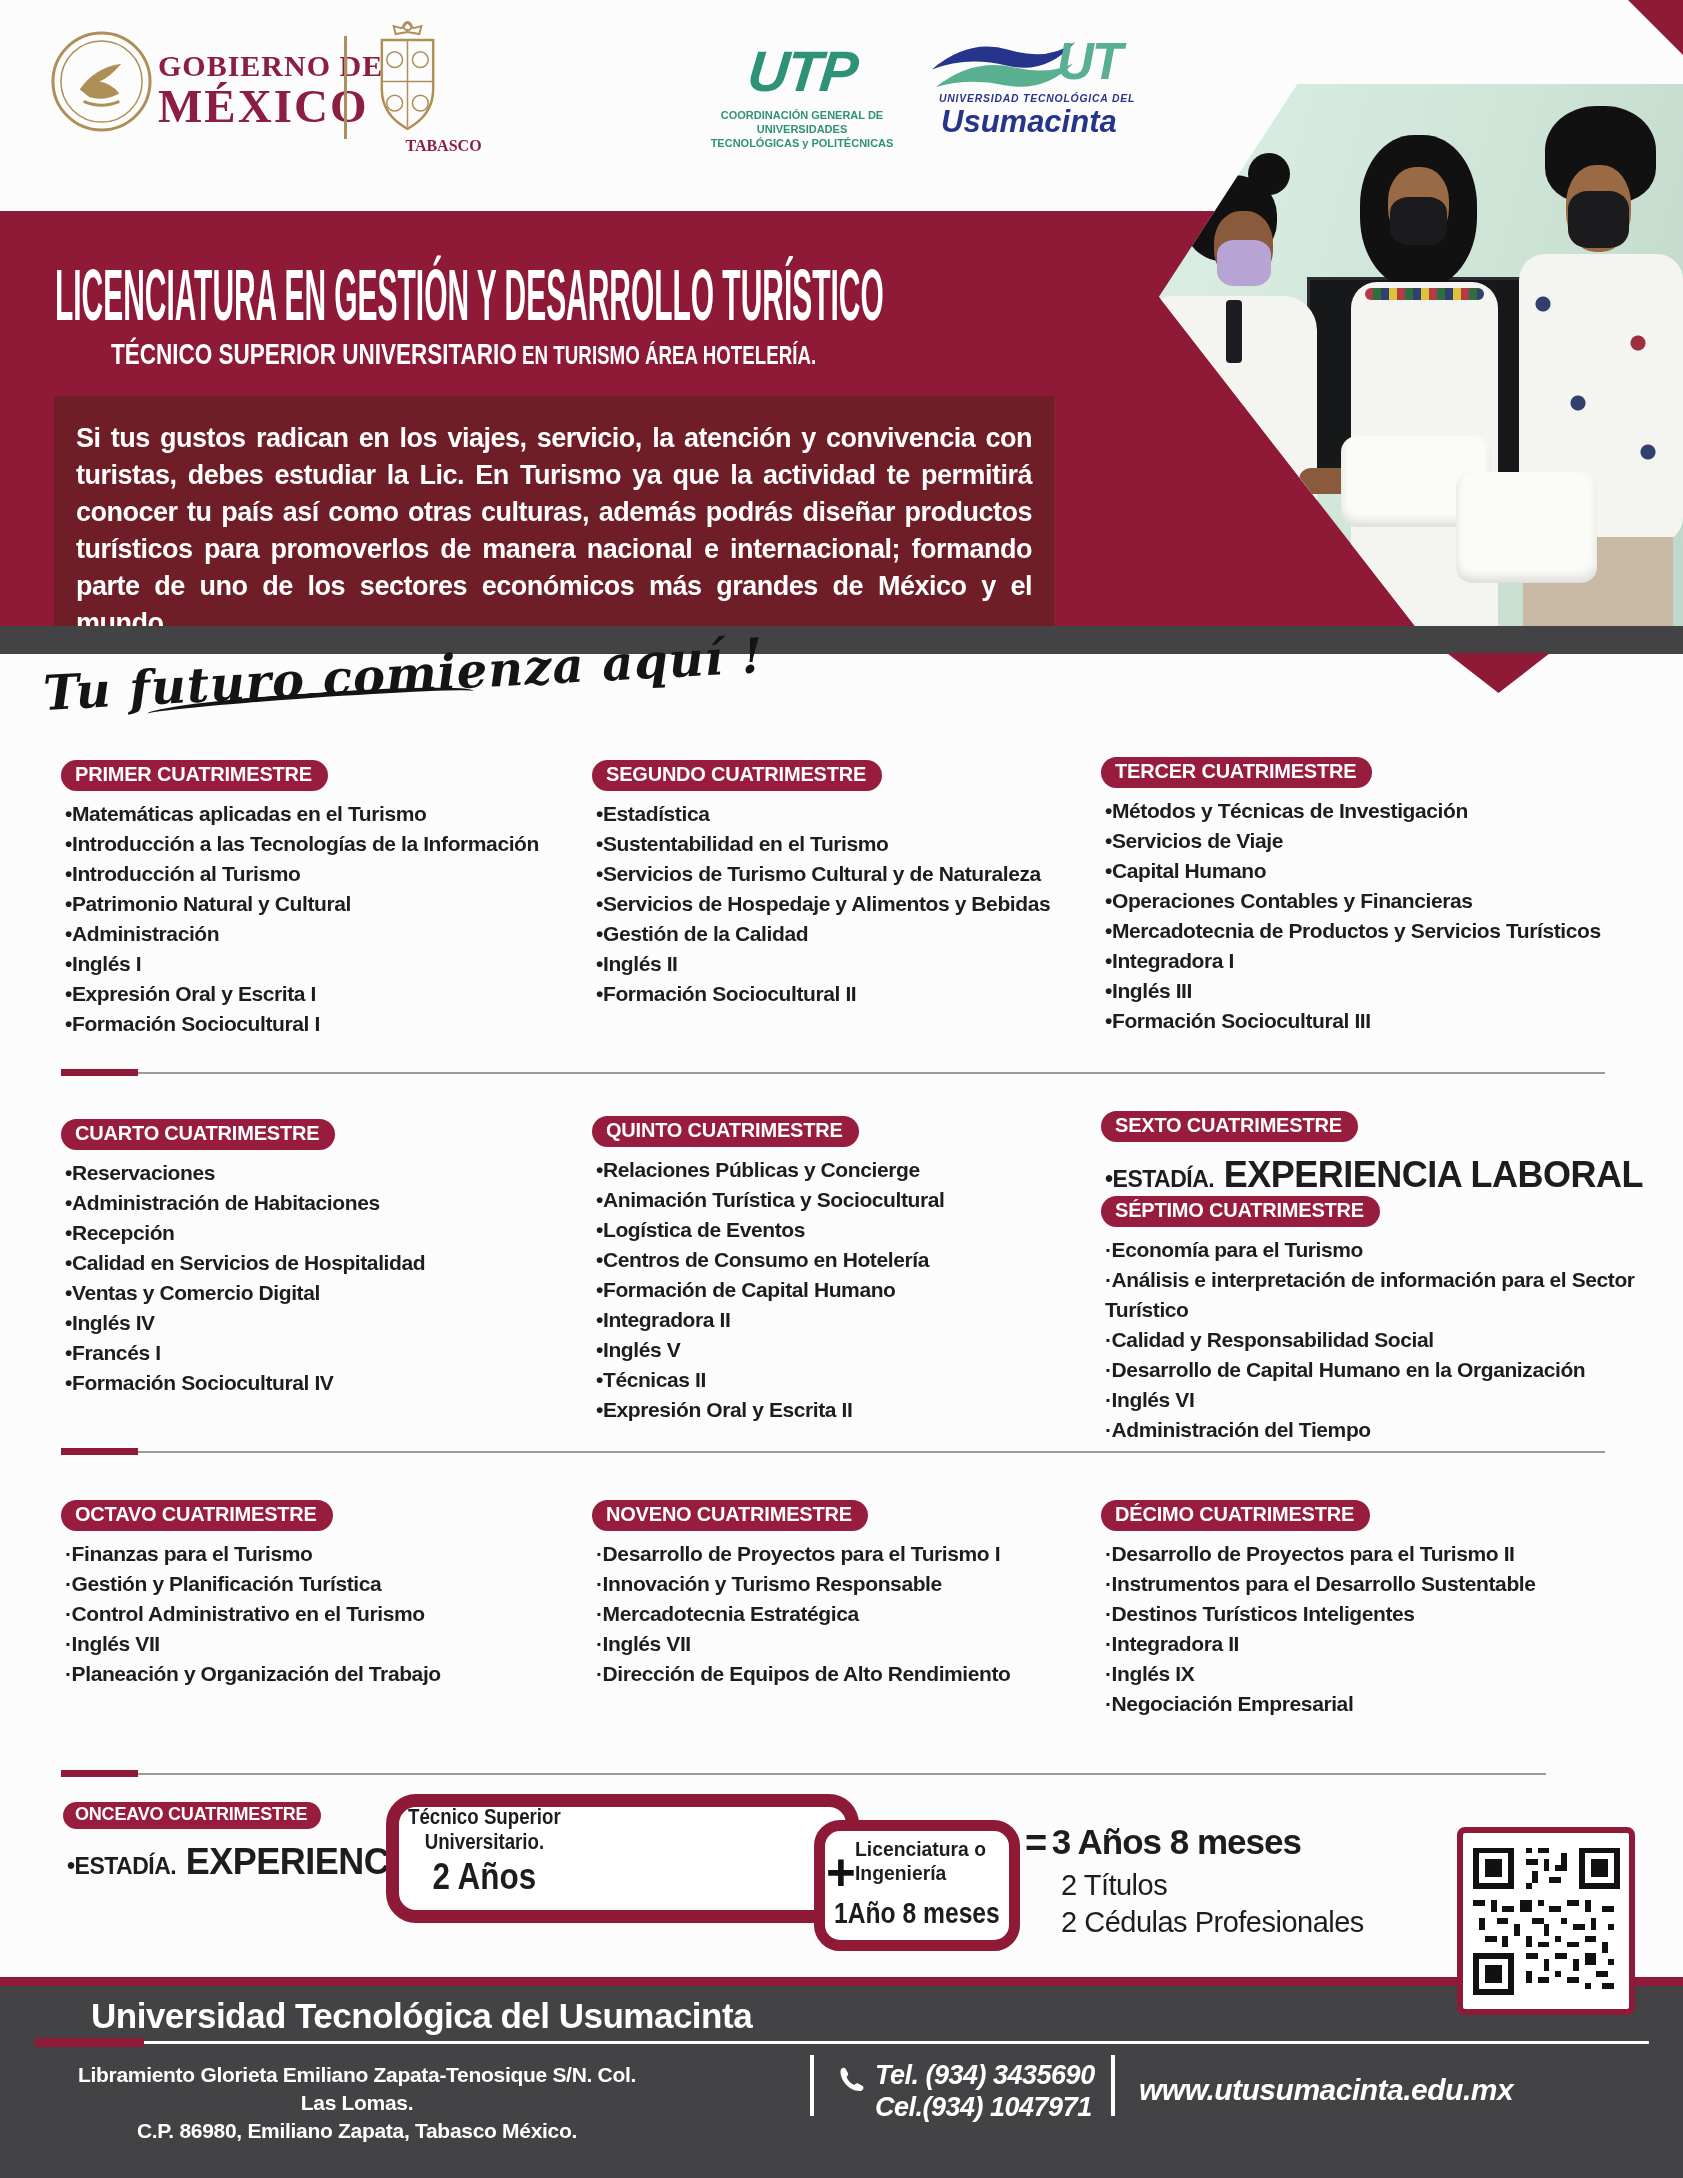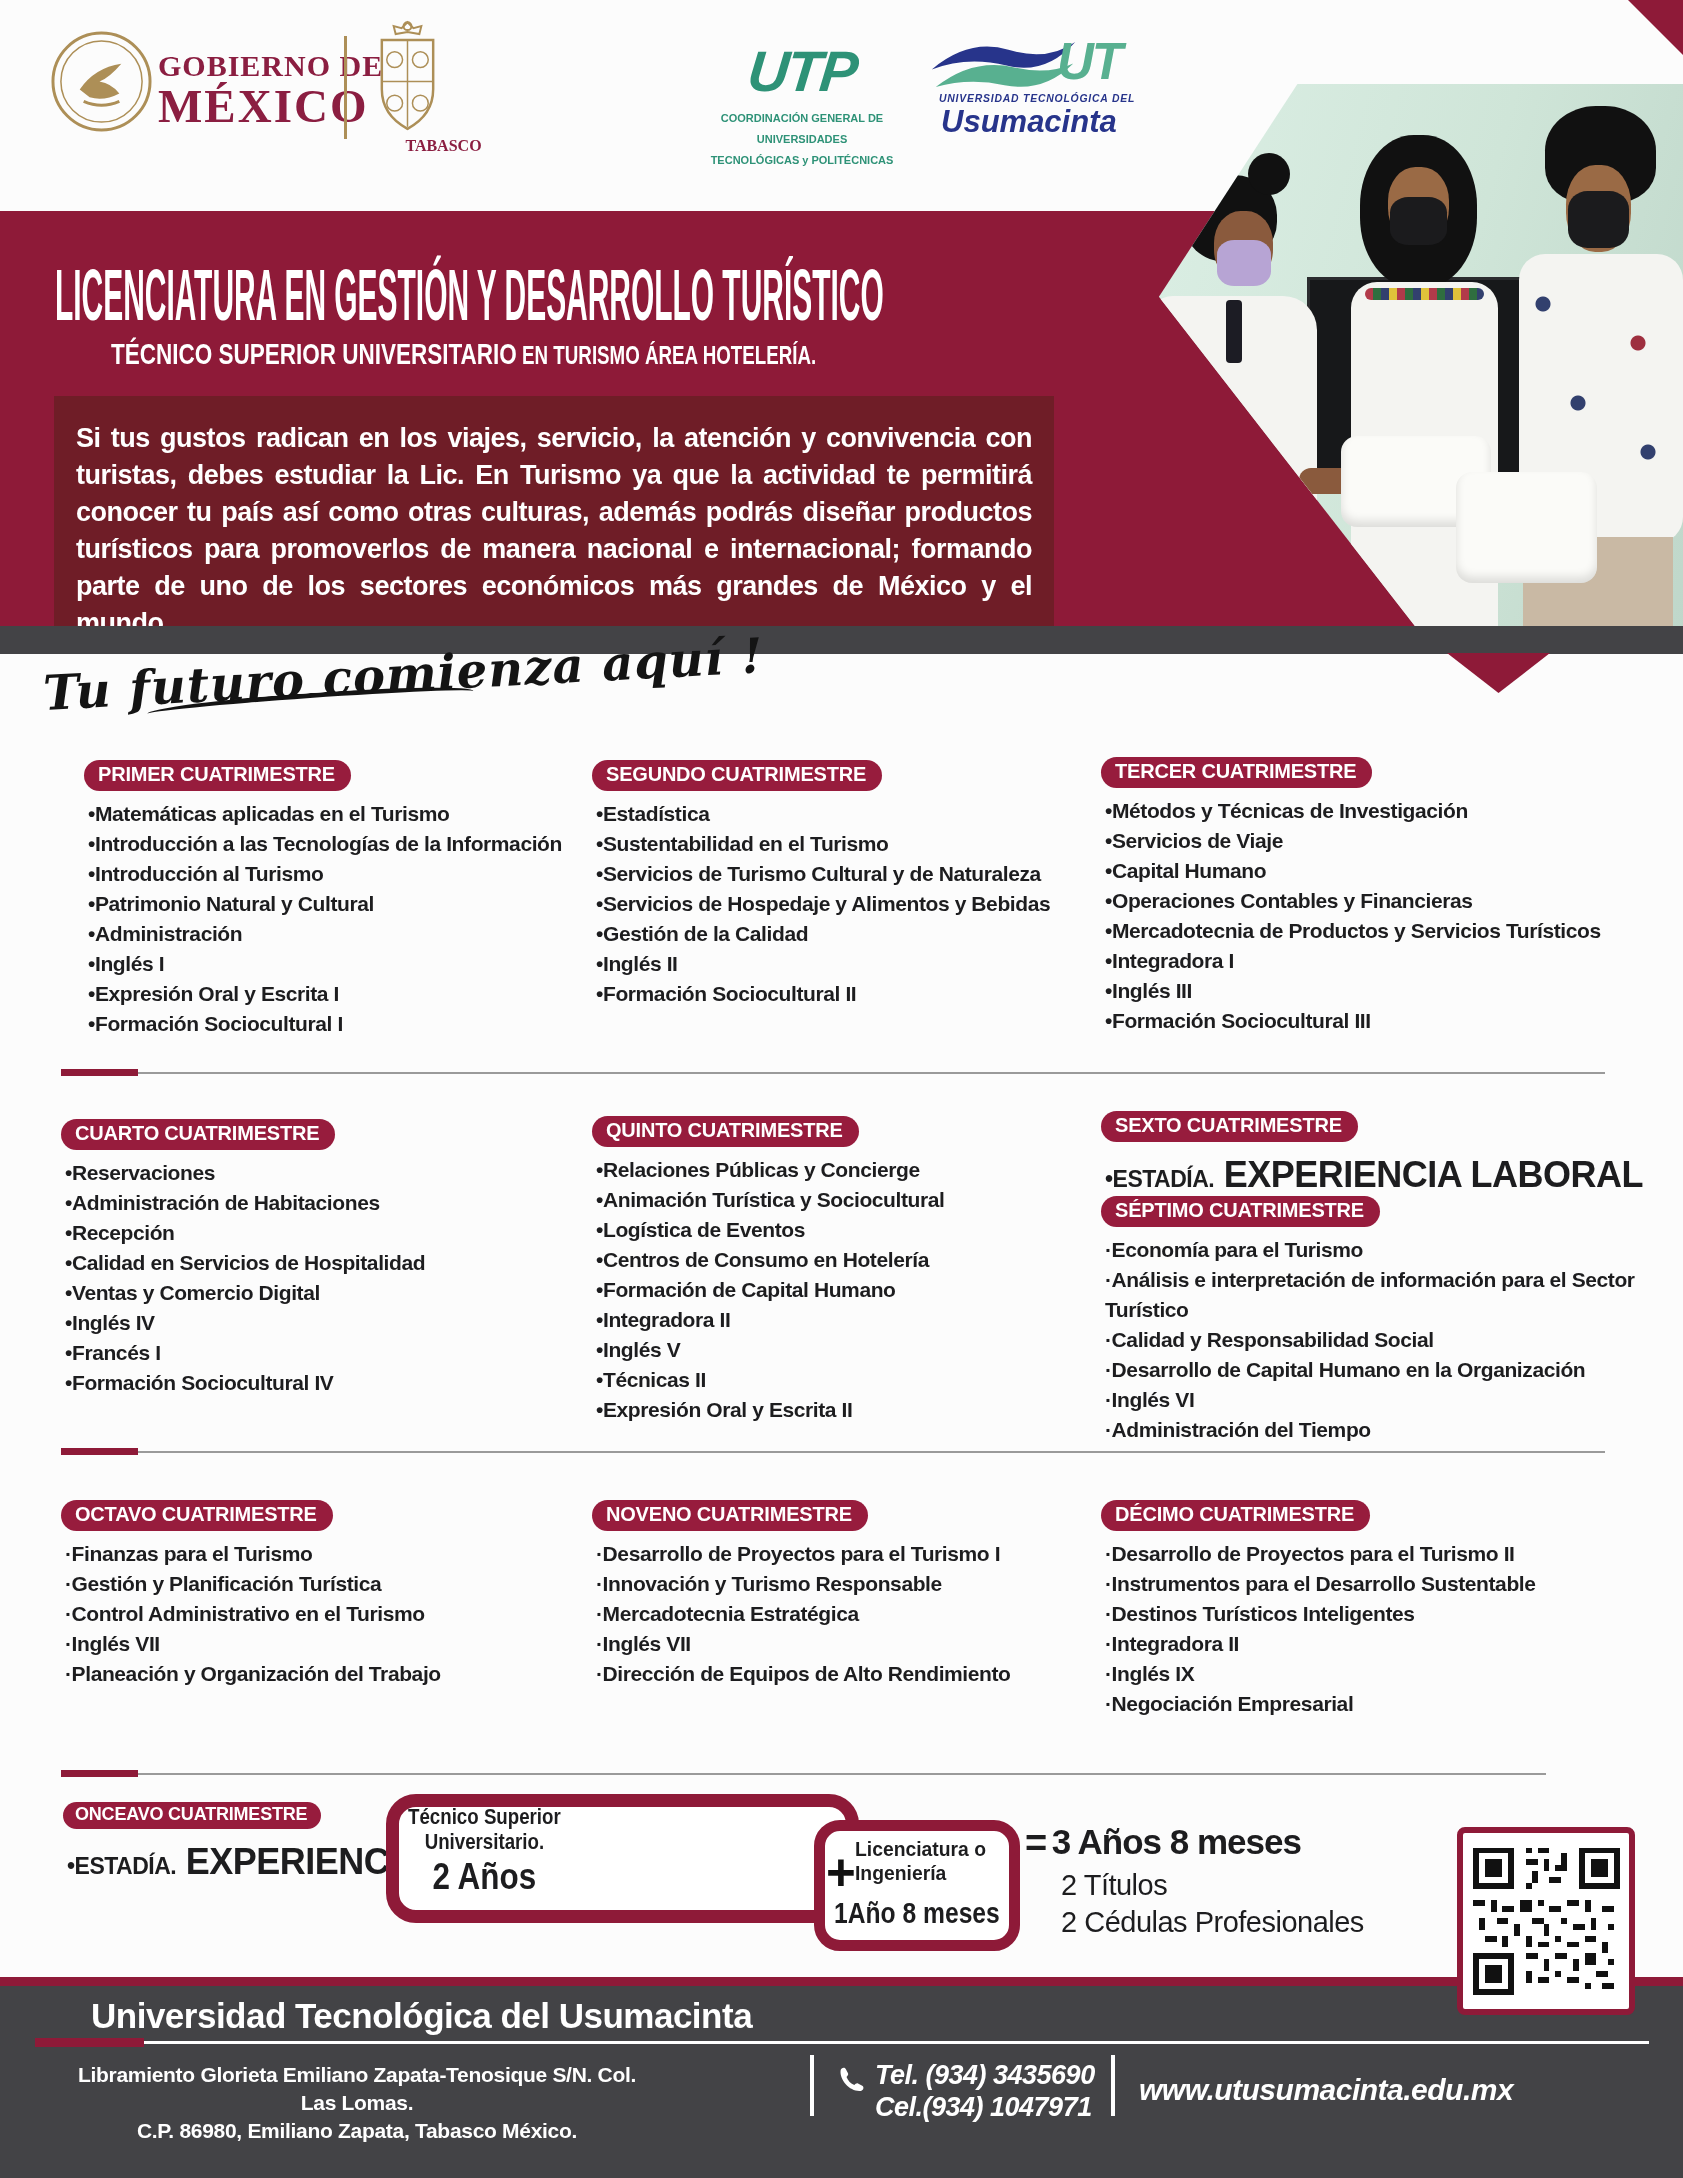--- a/index.html
+++ b/index.html
@@ -17,21 +17,21 @@
   .gob-text .l1{font-size:30px;letter-spacing:1px;}
   .gob-text .l2{font-size:47px;letter-spacing:2px;}
   .hdr-divider{left:344px;top:36px;width:3px;height:103px;background:var(--gold);}
   .tabasco{left:362px;top:137px;width:89px;text-align:center;color:var(--govred);
            font-family:"Liberation Serif",serif;font-weight:bold;font-size:16px;margin-left:37px;}
   .educ{left:457px;top:50px;font-family:"Liberation Serif",serif;}
   .educ .t{font-size:38px;font-weight:bold;color:var(--govred);letter-spacing:1px;}
   .educ .s{font-size:13px;color:var(--gold);letter-spacing:2.5px;margin-top:6px;}
   .utp{left:688px;top:38px;width:228px;text-align:center;color:var(--green);}
   .utp .acr{font-size:57px;font-weight:bold;font-style:italic;letter-spacing:-2px;transform:skewX(-6deg);display:inline-block;}
-  .utp .cap{font-size:11px;font-weight:bold;line-height:21px;margin-top:4px;text-align:center;}
+  .utp .cap{font-size:11px;font-weight:bold;line-height:14px;margin-top:4px;text-align:center;}
   .ut-acr{left:1057px;top:32px;font-size:51px;font-weight:bold;font-style:italic;color:#58B090;letter-spacing:-2px;}
   .ut-l1{left:939px;top:93px;font-size:10.4px;font-weight:bold;color:var(--navy);letter-spacing:0.8px;font-style:italic;}
   .ut-l2{left:941px;top:104px;font-size:31px;font-weight:bold;font-style:italic;color:var(--navy);}
   .corner-tri{left:1628px;top:0;width:55px;height:55px;background:var(--maroon);
               clip-path:polygon(0 0,100% 0,100% 100%);}
 
   
   .band{left:0;top:211px;width:1683px;height:415px;background:var(--maroon);}
   .title{left:55px;top:253px;color:#fff;font-size:73px;font-weight:bold;white-space:nowrap;
          transform:scaleX(0.41);transform-origin:left top;letter-spacing:0px;}
@@ -68,21 +68,21 @@
   .sem{position:absolute;}
   .pill{display:inline-block;background:var(--maroon2);color:#fff;font-weight:bold;font-size:20px;
         padding:3px 16px 5px 14px;border-radius:17px;letter-spacing:-0.2px;white-space:nowrap;}
   .pill.sm{font-size:18px;padding:2px 14px 4px 12px;}
   .courses{list-style:none;margin:8px 0 0 4px;padding:0;font-size:21px;font-weight:bold;color:var(--ink);
            line-height:30px;letter-spacing:-0.4px;}
   .estadia{margin:12px 0 0 4px;color:var(--ink);font-weight:bold;white-space:nowrap;}
   .estadia .sm::before{content:"\2022";}
   .estadia .sm{font-size:23px;letter-spacing:-0.5px;}
   .estadia .lg{font-size:36px;letter-spacing:-0.5px;}
-  #sem1{left:61px;top:760px;width:527px;margin-left:23px;}
+  #sem1{left:61px;top:760px;width:527px;}
   #sem2{left:592px;top:760px;width:527px;}
   #sem3{left:1101px;top:757px;width:574px;}
   #sem4{left:61px;top:1119px;width:527px;}
   #sem5{left:592px;top:1116px;width:527px;}
   #sem6{left:1101px;top:1111px;width:574px;}
   #sem7{left:1101px;top:1196px;width:574px;}
   #sem8{left:61px;top:1500px;width:527px;}
   #sem9{left:592px;top:1500px;width:527px;}
   #sem10{left:1101px;top:1500px;width:574px;}
   #sem11{left:63px;top:1802px;width:527px;}

